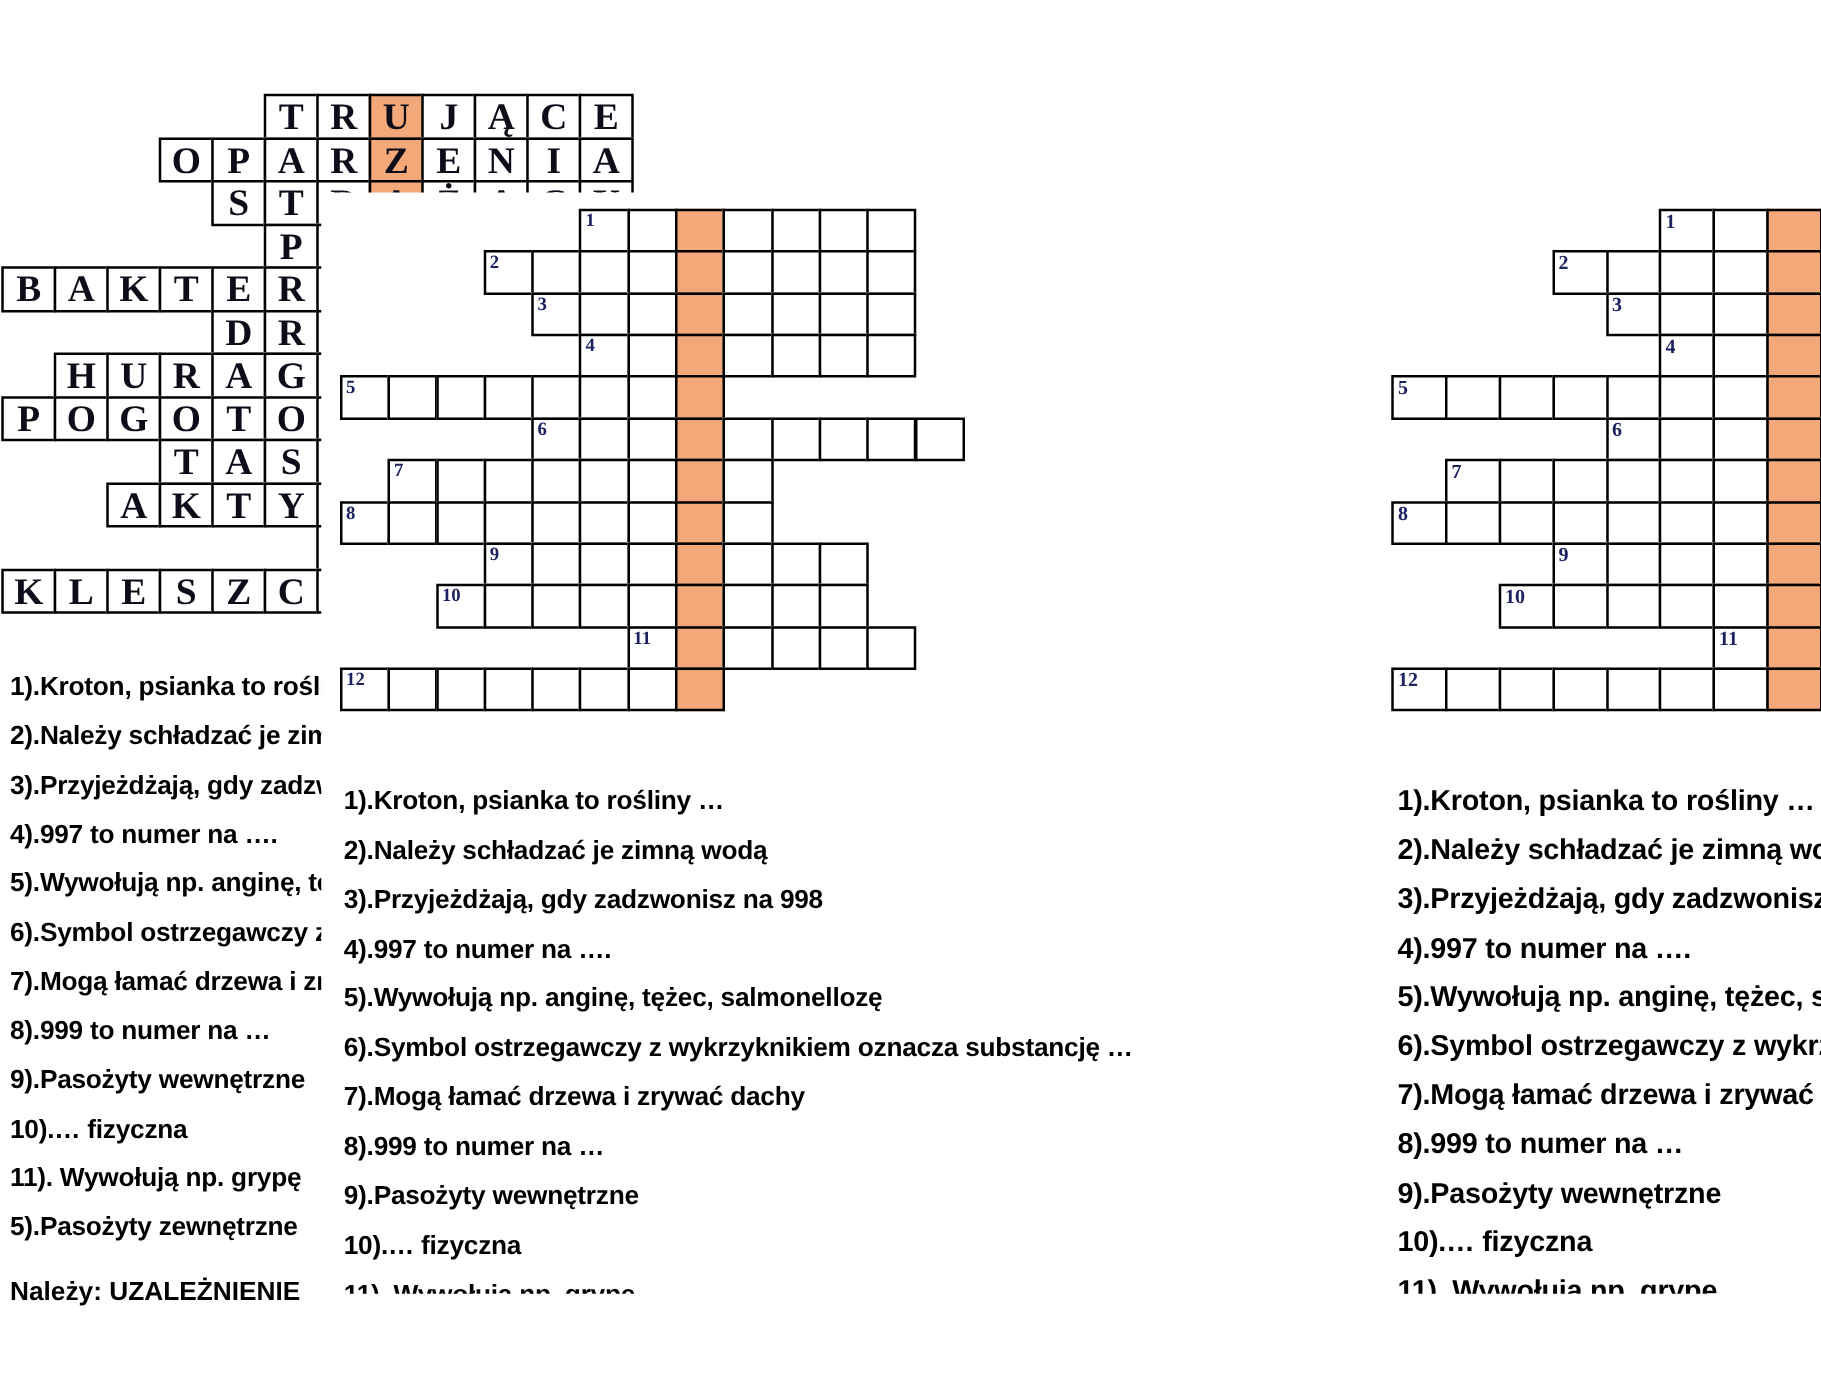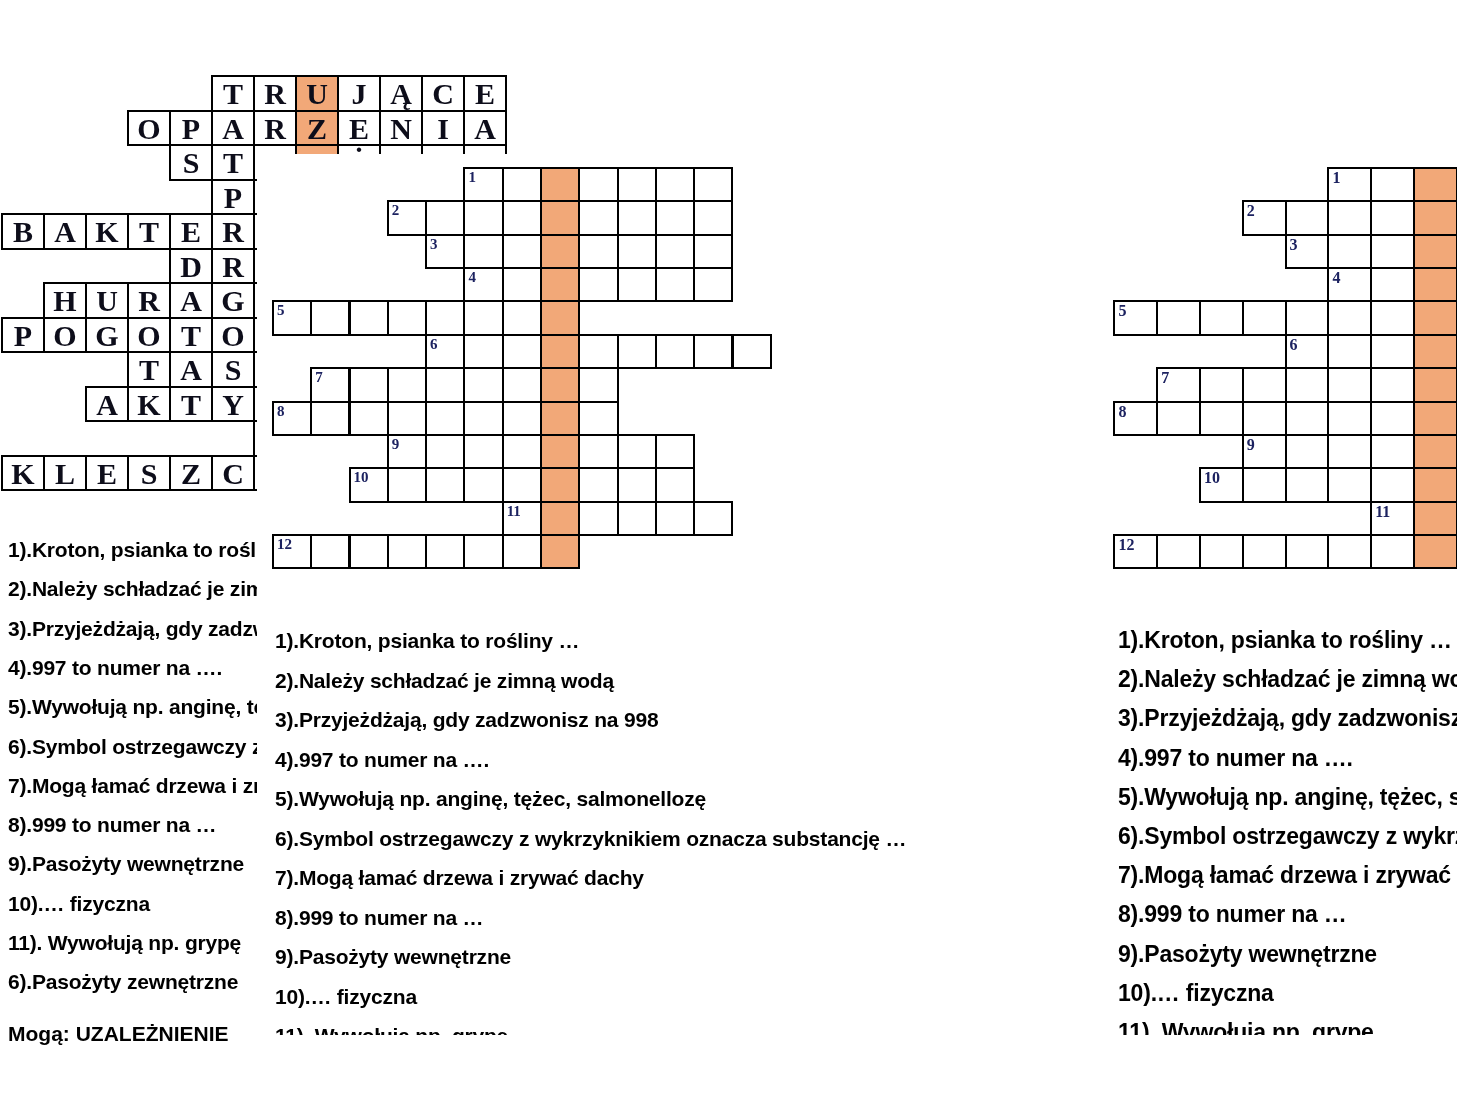--- a/index.html
+++ b/index.html
@@ -124,23 +124,23 @@
       <div class="clue-line" style="left: 8px; top: 577.3px; font-size: 21px;">2).Należy schładzać je zimną wodą</div>
       <div class="clue-line" style="left: 8px; top: 616.6px; font-size: 21px;">3).Przyjeżdżają, gdy zadzwonisz na 998</div>
       <div class="clue-line" style="left: 8px; top: 655.9px; font-size: 21px;">4).997 to numer na ….</div>
       <div class="clue-line" style="left: 8px; top: 695.2px; font-size: 21px;">5).Wywołują np. anginę, tężec, salmonellozę</div>
       <div class="clue-line" style="left: 8px; top: 734.5px; font-size: 21px;">6).Symbol ostrzegawczy z wykrzyknikiem oznacza substancję …</div>
       <div class="clue-line" style="left: 8px; top: 773.8px; font-size: 21px;">7).Mogą łamać drzewa i zrywać dachy</div>
       <div class="clue-line" style="left: 8px; top: 813.1px; font-size: 21px;">8).999 to numer na …</div>
       <div class="clue-line" style="left: 8px; top: 852.4px; font-size: 21px;">9).Pasożyty wewnętrzne</div>
       <div class="clue-line" style="left: 8px; top: 891.7px; font-size: 21px;">10).… fizyczna</div>
       <div class="clue-line" style="left: 8px; top: 931px; font-size: 21px;">11). Wywołują np. grypę</div>
-      <div class="clue-line" style="left: 8px; top: 970.3px; font-size: 21px;">6).Pasożyty zewnętrzne</div>
+      <div class="clue-line" style="left: 8px; top: 970.3px; font-size: 21px;">5).Pasożyty zewnętrzne</div>
     </div>
-  <div class="haslo" style="left:8px;top:1022px;">Mogą: UZALEŻNIENIE</div>
+  <div class="haslo" style="left:8px;top:1022px;">Należy: UZALEŻNIENIE</div>
 
   <div class="panel" id="panel-mid" style="left:257px;top:154px;width:783px;height:881px;z-index:5;">
     <div id="mid-grid">
         <div class="cell" style="left: 206.4px; top: 13px; width: 40.3px; height: 35.4px; line-height: 33.36px;">
           <span class="cellnum" style="font-size: 15px;">1</span>
         </div>
         <div class="cell" style="left: 244.7px; top: 13px; width: 40.3px; height: 35.4px; line-height: 33.36px;"></div>
         <div class="cell orange" style="left: 283px; top: 13px; width: 40.3px; height: 35.4px; line-height: 33.36px;"></div>
         <div class="cell" style="left: 321.3px; top: 13px; width: 40.3px; height: 35.4px; line-height: 33.36px;"></div>
         <div class="cell" style="left: 359.6px; top: 13px; width: 40.3px; height: 35.4px; line-height: 33.36px;"></div>

